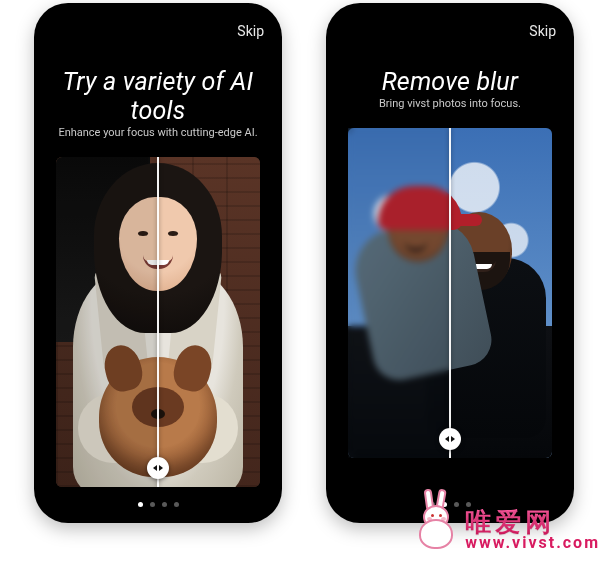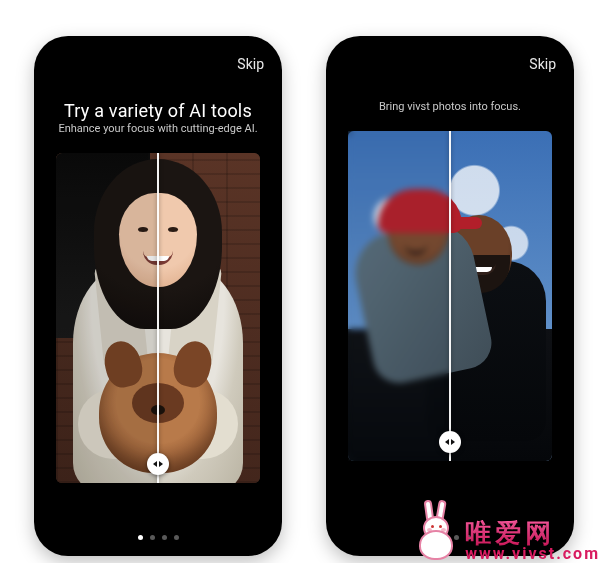--- a/index.html
+++ b/index.html
@@ -7,21 +7,21 @@
   body {
     background: #ffffff;
     font-family: -apple-system, BlinkMacSystemFont, "Segoe UI", Roboto, Helvetica, Arial, sans-serif;
     position: relative;
     overflow: hidden;
   }
   .stage {
     position: relative;
     width: 608px;
     height: 563px;
-    padding: 36px 28px;
+    padding: 3px 28px;
     display: flex;
     gap: 44px;
     justify-content: center;
     align-items: flex-start;
     border-radius: 31px;
   }
   .phone {
     width: 248px;
     height: 520px;
     border-radius: 34px;
@@ -47,24 +47,25 @@
   .skip {
     font-size: 14px;
     color: #e8e8e8;
     cursor: pointer;
   }
   .titles {
     text-align: center;
     padding: 18px 18px 12px 18px;
   }
   .title {
-    font-size: 18px;
+    font-size: 25px;
     font-weight: 400;
     letter-spacing: .2px;
     margin-bottom: 1px;
+    font-style: italic;
   }
   .subtitle {
     font-size: 11px;
     color: #c9c9c9;
   }
   .preview-wrap {
     flex: 1 1 auto;
     padding: 6px 22px 0 22px;
     display: flex;
     justify-content: center;
@@ -261,21 +262,21 @@
   
   .p2-before{
     position:absolute; inset:0; width:50%;
     backdrop-filter: blur(3px);
     background: rgba(40,50,60,.06);
   }
 
   
   .wm {
     position: absolute;
-    right: 8px; bottom: 1px;
+    right: 8px; bottom: 12px;
     display: flex; align-items: flex-end; gap: 6px;
     pointer-events: none;
   }
   .wm-bunny{
     width:48px; height:56px; position:relative;
   }
   .wm-bunny .body{ position:absolute; left:8px; bottom:2px; width:34px; height:30px; background:#fff; border:2px solid #e682a5; border-radius:50% 50% 46% 46%; }
   .wm-bunny .head{ position:absolute; left:12px; bottom:22px; width:26px; height:24px; background:#fff; border:2px solid #e682a5; border-radius:50%; }
   .wm-bunny .ear{ position:absolute; width:8px; height:22px; background:#fff; border:2px solid #e682a5; border-radius:8px; bottom:40px; }
   .wm-bunny .ear.l{ left:14px; transform:rotate(-8deg);}
@@ -343,20 +344,21 @@
       </div>
     </div>
   </div>
 
   <div class="phone">
     <div class="phone-inner">
       <div class="topbar">
         <span class="skip">Skip</span>
       </div>
       <div class="titles">
+        <div class="title">Remove blur</div>
         <div class="subtitle">Bring vivst photos into focus.</div>
       </div>
       <div class="preview-wrap">
         <div class="preview photo2">
           <div class="p2-sky"></div>
           <div class="p2-ground"></div>
           <div class="p2-man-body"></div>
           <div class="p2-man-head"></div>
           <div class="p2-man-beard"></div>
           <div class="p2-man-smile"></div>

